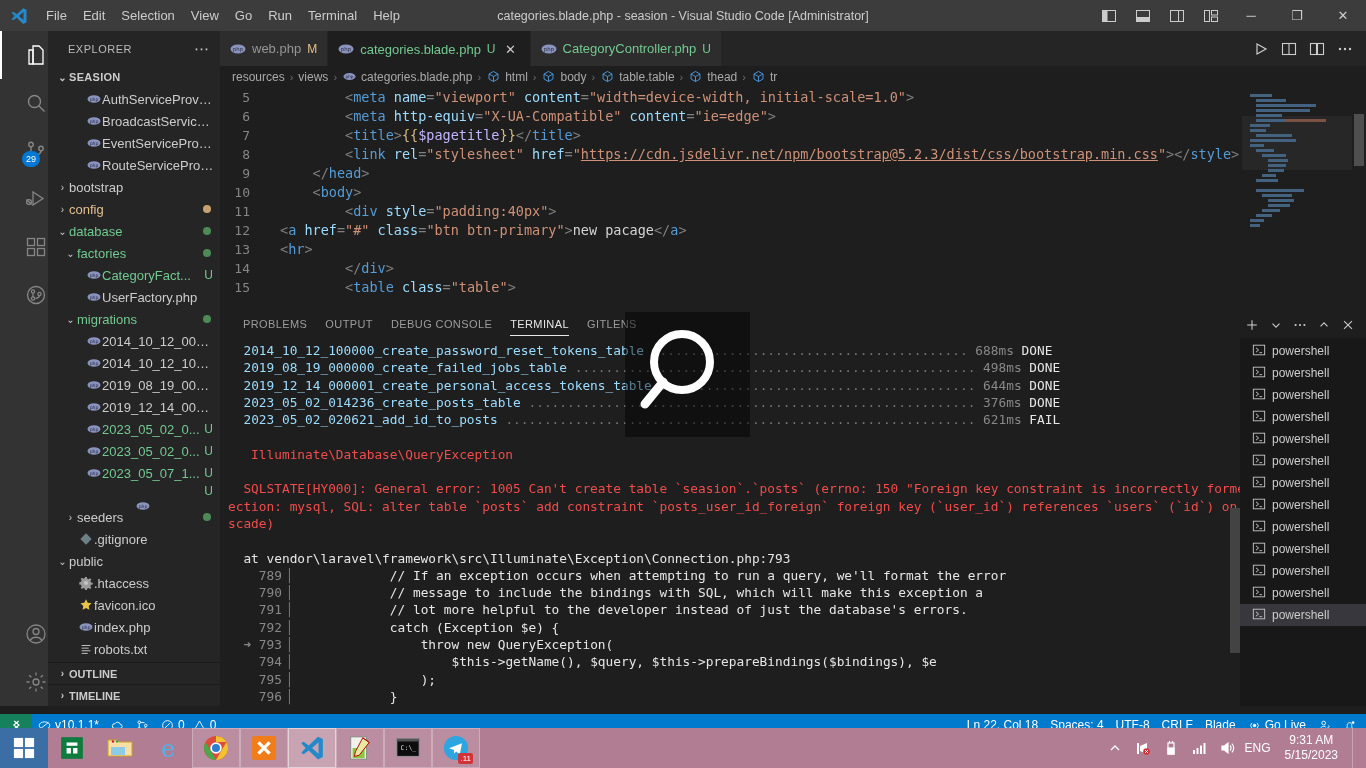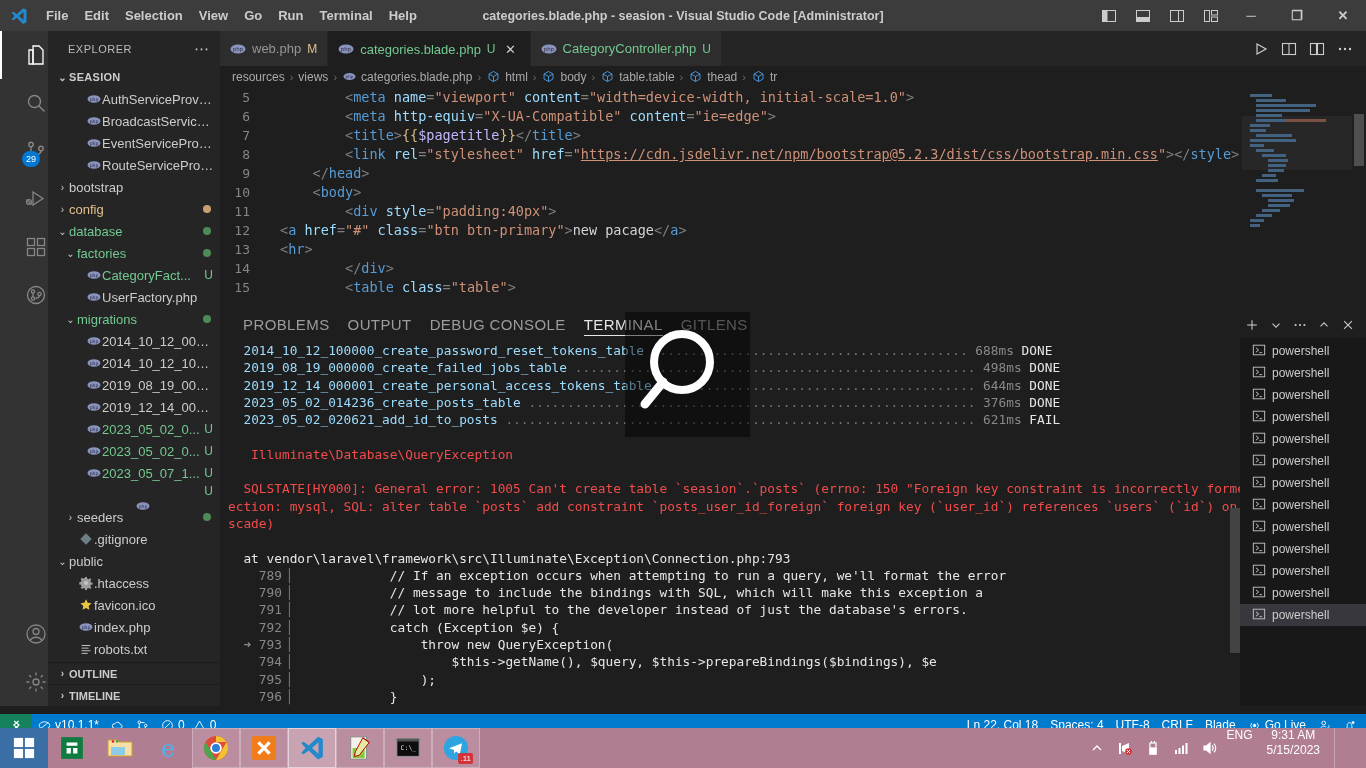--- a/index.html
+++ b/index.html
@@ -10,21 +10,21 @@
     font-size: 13px;
     color: #cccccc;
     -webkit-font-smoothing: antialiased;
   }
   .app { position: relative; width: 1366px; height: 768px; }
 
   
   .titlebar {
     position: absolute; top: 0; left: 0; width: 1366px; height: 31px;
     background: #3c3c3c; display: flex; align-items: center;
-    color: #cccccc; font-size: 13px; font-weight: bold;
+    color: #cccccc; font-size: 13px;
   }
   .vscode-logo { width: 38px; height: 31px; display: flex; align-items: center; justify-content: center; }
   .vscode-logo svg { width: 18px; height: 18px; }
   .menu { display: flex; align-items: center; height: 31px; }
   .menu-item { padding: 0 8px; height: 31px; line-height: 31px; font-size: 13px; color: #cccccc; cursor: default; }
   .title-center {
     position: absolute; left: 0; right: 0; text-align: center;
     font-size: 12.5px; color: #cccccc; pointer-events: none;
   }
   .title-right { position: absolute; right: 0; top: 0; height: 31px; display: flex; align-items: center; }
@@ -143,21 +143,21 @@
   .t-link { color: #ce9178; text-decoration: underline; }
   .t-plain { color: #d4d4d4; }
 
   
   .panel { position: absolute; left: 220px; top: 311px; width: 1146px; height: 395px; background: #1e1e1e; }
   .panel-top {
     height: 27px; display: flex; align-items: center; padding-left: 14px; gap: 0;
     background: #1e1e1e; position: relative;
   }
   .ptab {
-    font-size: 15px; letter-spacing: .4px; color: #9c9c9c; padding: 0 9px; height: 27px;
+    font-size: 11px; letter-spacing: .4px; color: #9c9c9c; padding: 0 9px; height: 27px;
     line-height: 27px; position: relative;
   }
   .ptab.active { color: #e7e7e7; }
   .ptab.active::after {
     content: ""; position: absolute; left: 9px; right: 9px; bottom: 2px; height: 1px; background: #e7e7e7;
   }
   .panel-actions { position: absolute; right: 6px; top: 0; height: 27px; display: flex; align-items: center; color: #cccccc; }
   .pa { width: 24px; height: 27px; display: flex; align-items: center; justify-content: center; font-size: 14px; }
   .pa svg { width: 14px; height: 14px; }
 
@@ -198,21 +198,21 @@
 
   
   .taskbar {
     position: absolute; left: 0; bottom: 0; width: 1366px; height: 40px;
     background: #b07d92; display: flex; align-items: center;
   }
   .tb-start { width: 48px; height: 40px; background: #3b6ea5; display: flex; align-items: center; justify-content: center; }
   .tb-ico { width: 48px; height: 40px; display: flex; align-items: center; justify-content: center; position: relative; }
   .tb-ico.pinned-box { background: rgba(255,255,255,.13); border: 1px solid rgba(255,255,255,.28); }
   .tb-ico.active-box { background: rgba(255,255,255,.30); border: 1px solid rgba(255,255,255,.5); }
-  .tb-tray { margin-left: auto; display: flex; height: 40px; padding-right: 24px; gap: 8px; color: #ffffff; font-size: 12px; }
+  .tb-tray { margin-left: auto; display: flex; align-items: center; height: 40px; padding-right: 6px; gap: 8px; color: #ffffff; font-size: 12px; }
   .tb-clock { text-align: center; line-height: 15px; font-size: 12px; color: #ffffff; padding: 0 6px; }
   .tray-ico { width: 20px; display: flex; align-items: center; justify-content: center; }
   .tray-ico svg { width: 16px; height: 16px; }
   .tb-showdesk { width: 8px; height: 40px; border-left: 1px solid rgba(255,255,255,.3); }
   .badge-11 {
     position: absolute; right: 6px; bottom: 3px; background: #d13438; color: #fff;
     font-size: 8px; padding: 0 2px; border-radius: 2px; line-height: 11px;
   }
 </style>
 </head>

